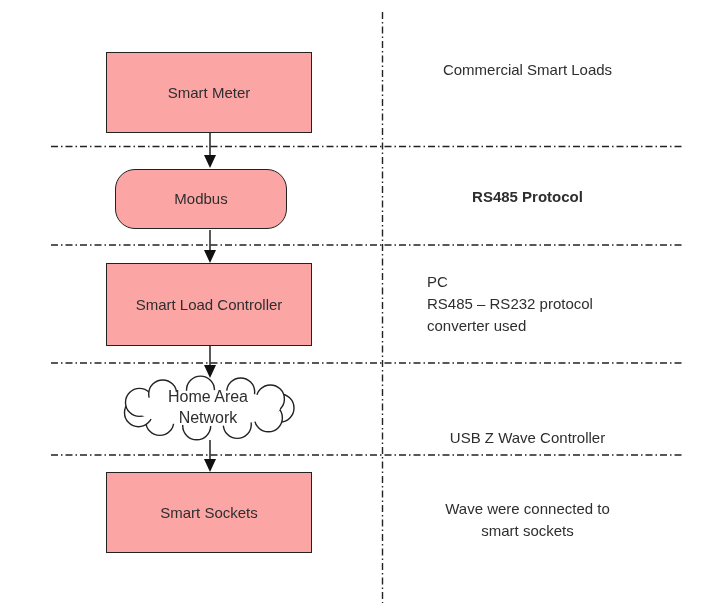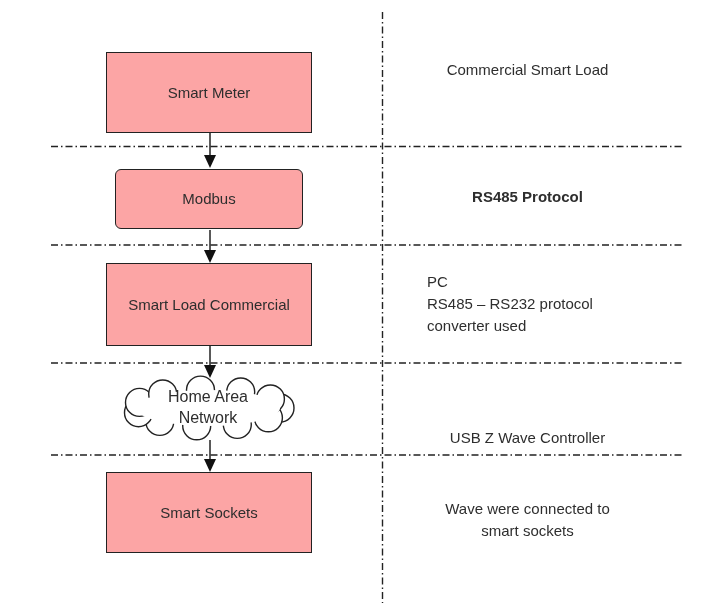--- a/index.html
+++ b/index.html
@@ -24,21 +24,21 @@
     background: #fca5a5;
     display: flex;
     align-items: center;
     justify-content: center;
     font-size: 15px;
     text-align: center;
     white-space: pre-line;
     line-height: 20px;
   }
   .node-smart-meter        { left: 106px; top: 52px;  width: 206px; height: 81px; }
-  .node-modbus             { left: 115px; top: 169px; width: 188px; height: 60px; border-radius: 6px; }
+  .node-modbus             { left: 115px; top: 169px; width: 172px; height: 60px; border-radius: 20px; }
   .node-smart-load-controller { left: 106px; top: 263px; width: 206px; height: 83px; }
   .node-smart-sockets      { left: 106px; top: 472px; width: 206px; height: 81px; }
   .cloud-label {
     position: absolute;
     left: 143px; top: 386px;
     width: 130px;
     text-align: center;
     font-size: 16px;
     line-height: 21px;
     white-space: pre-line;
@@ -108,31 +108,31 @@
 
   <div class="node node-smart-meter">
     <span>Smart Meter</span>
   </div>
 
   <div class="node node-modbus">
     <span>Modbus</span>
   </div>
 
   <div class="node node-smart-load-controller">
-    <span>Smart Load Commercial</span>
+    <span>Smart Load Controller</span>
   </div>
 
   <div class="cloud-label">Home Area
 Network</div>
 
   <div class="node node-smart-sockets">
     <span>Smart Sockets</span>
   </div>
 
-  <div class="annotation centered ann-1">Commercial Smart Load</div>
+  <div class="annotation centered ann-1">Commercial Smart Loads</div>
   <div class="annotation centered ann-2">RS485 Protocol</div>
   <div class="annotation ann-3">PC
 RS485 – RS232 protocol
 converter used</div>
   <div class="annotation centered ann-4">USB Z Wave Controller</div>
   <div class="annotation centered ann-5">Wave were connected to
 smart sockets</div>
 
 </div>
 

